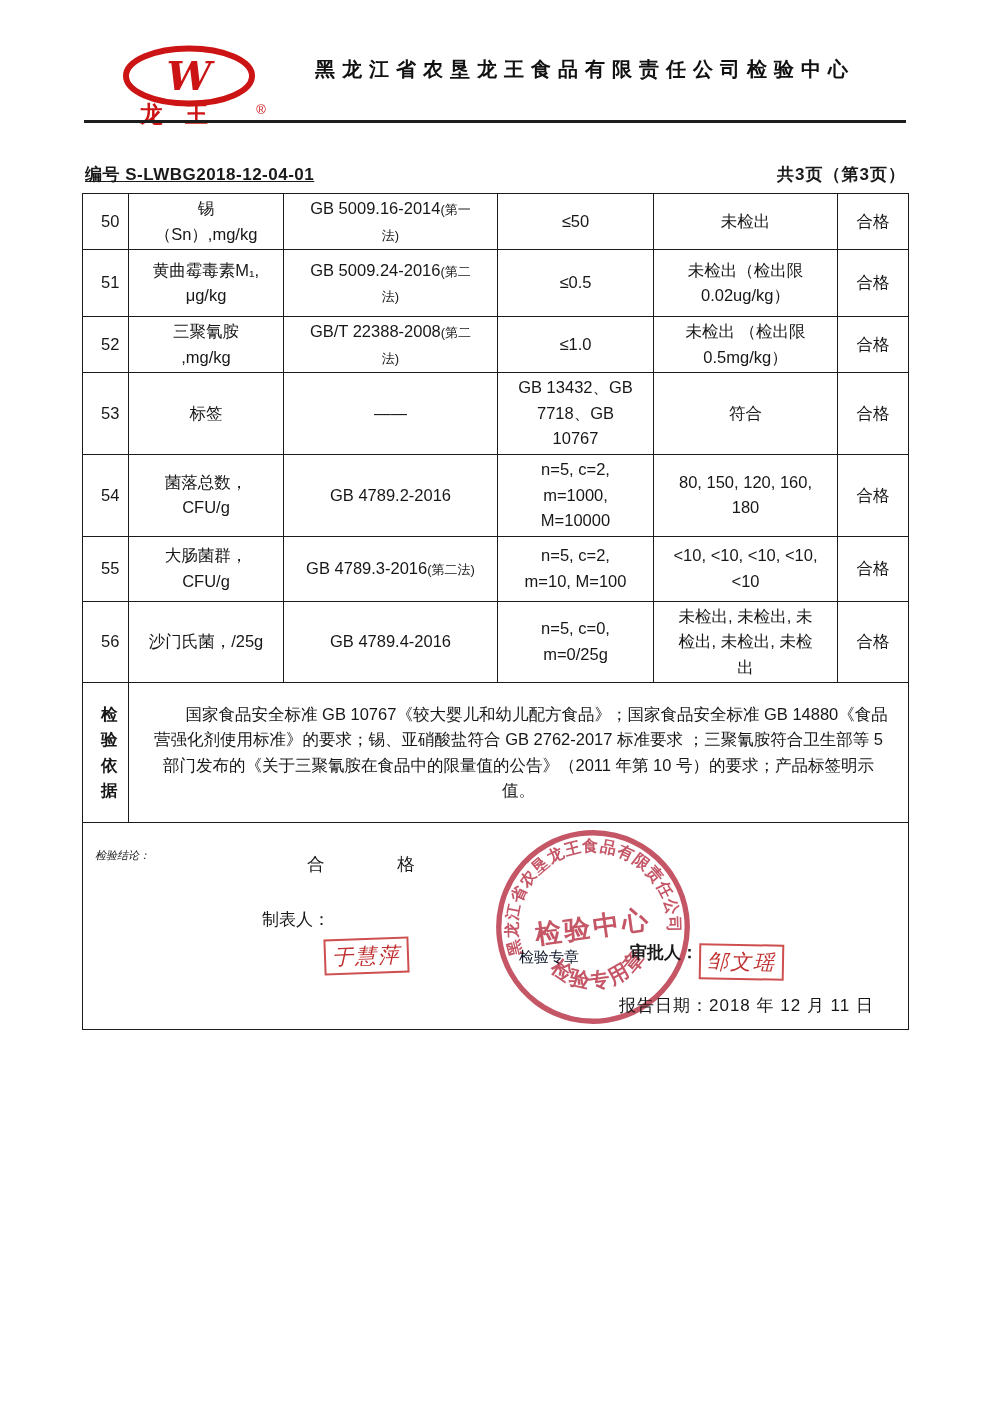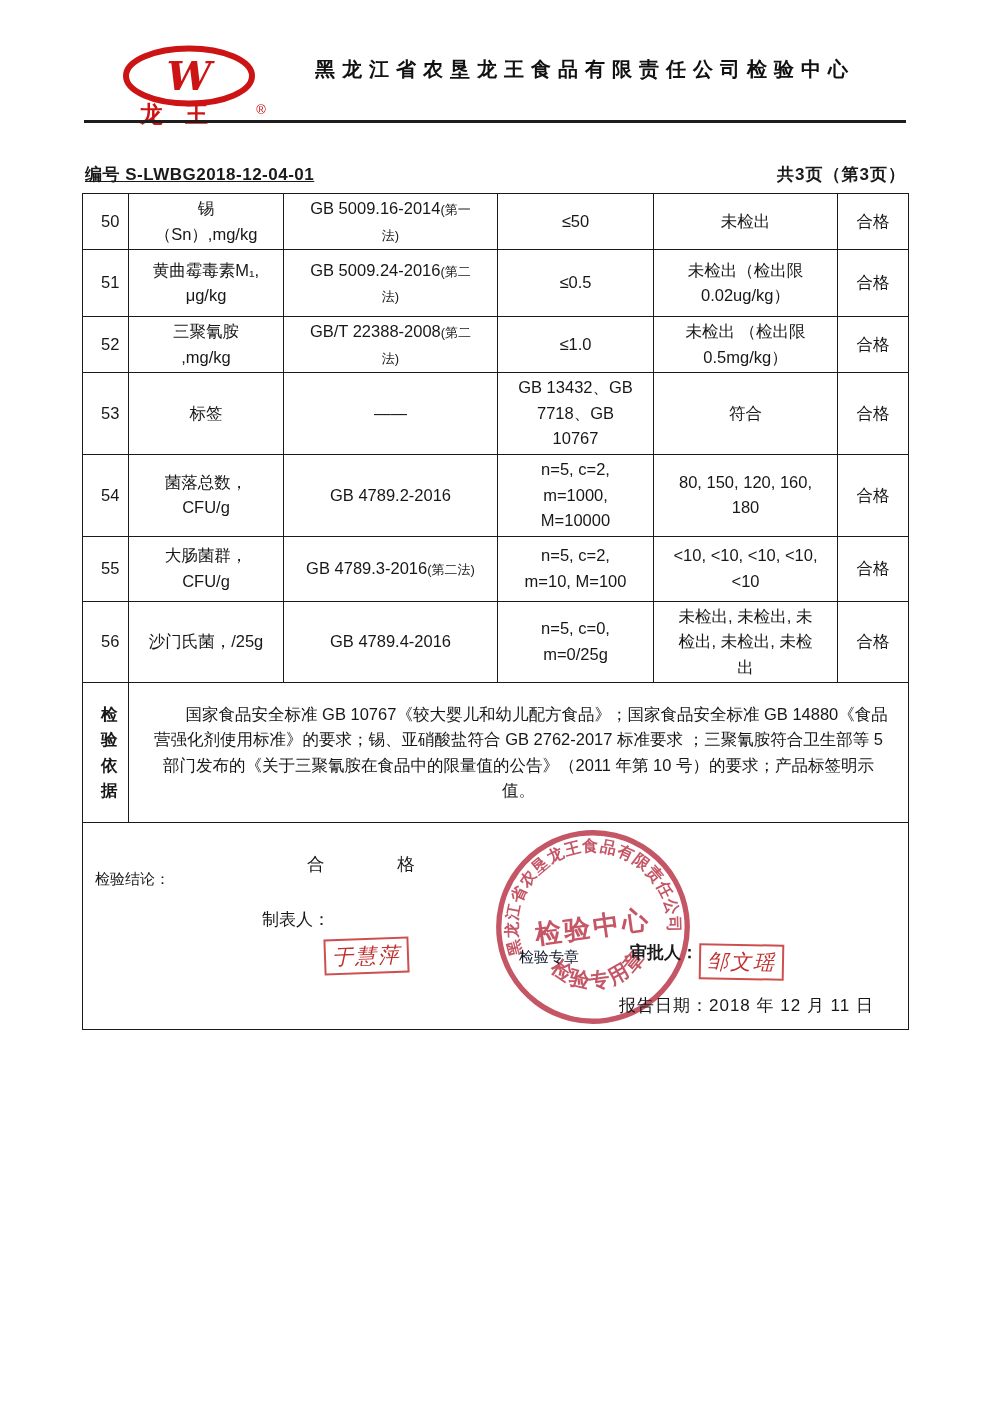--- a/index.html
+++ b/index.html
@@ -48,21 +48,21 @@
     font-weight:bold; font-size:18px; line-height:31px;
     white-space:pre-line; text-align:center; vertical-align:middle;
   }
   td.basis-text {
     text-align:justify; padding:6px 14px 6px 16px;
     font-size:17px; line-height:46px; text-indent:2.2em; vertical-align:middle;
   }
 
   
   td.bottom-cell { position:relative; padding:0; }
-  .conclusion-label { position:absolute; left:12px;  top:44px; font-size:15px; }
+  .conclusion-label { position:absolute; left:12px;  top:24px; font-size:11px;font-style:italic; }
   .conclusion-value { position:absolute; left:224px; top:28px; font-size:17.5px; letter-spacing:34px; white-space:pre; }
   .stamp {
     position:absolute; left:408px; top:2px; width:204px; height:204px;
     transform:rotate(-8deg); opacity:0.92;
   }
   .stamp-overlay { position:absolute; left:436px; top:122px; font-size:15px; color:#0f172a; }
   .report-date  { position:absolute; left:536px; top:170px; font-size:17px; letter-spacing:1px; }
 
   
   .preparer-label { position:absolute; left:262px; top:908px; font-size:17px; font-weight:normal; }

